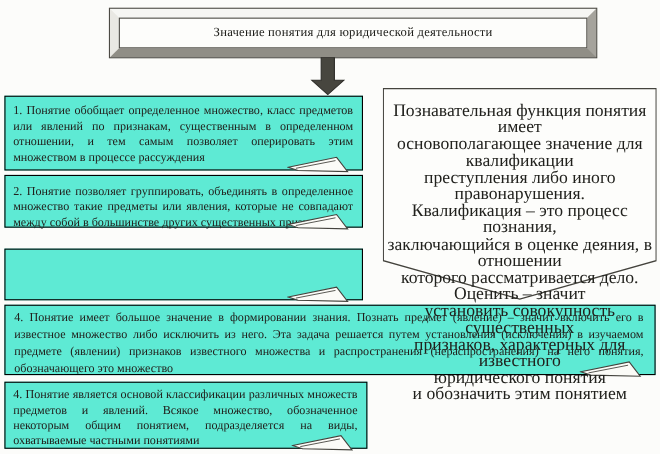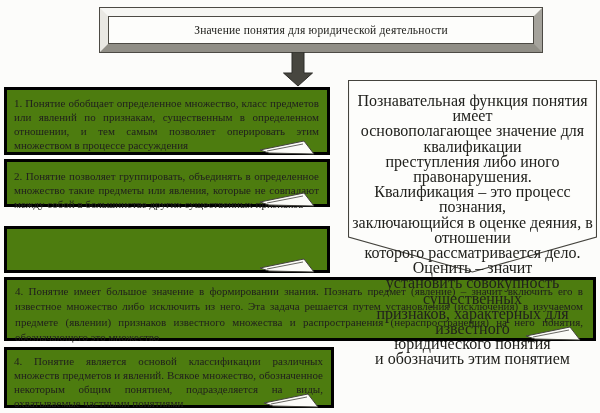--- a/index.html
+++ b/index.html
@@ -20,21 +20,21 @@
   .title-inner{
     position:absolute;inset:0;border:1px solid #4c4a44;
     display:flex;align-items:center;justify-content:center;
     font-size:11.5px;letter-spacing:.2px;white-space:nowrap;
   }
   
   .arrow{position:absolute;left:282px;top:52px;}
   
   .note{
     position:absolute;box-sizing:border-box;
-    border:3px solid #000000;background:#4d7c0f;
+    border:1px solid #000000;background:#5eead4;
     font-size:11px;line-height:13.9px;text-align:justify;
     padding:5px 8px 0 7px;
   }
   .note-1{left:4px;top:87px;width:326px;height:68px;padding-top:7px;}
   .note-2{left:4px;top:159px;width:326px;height:48px;padding-top:8px;}
   .note-3{left:4px;top:226px;width:326px;height:47px;padding-top:3px;}
   .note-4{left:4px;top:277px;width:592px;height:64px;line-height:15.4px;padding:4px 10px 0 8px;}
   .note-5{left:4px;top:347px;width:330px;height:61px;padding-top:5px;}
   .fold{position:absolute;right:6px;bottom:-3px;width:62px;height:15px;}
   

